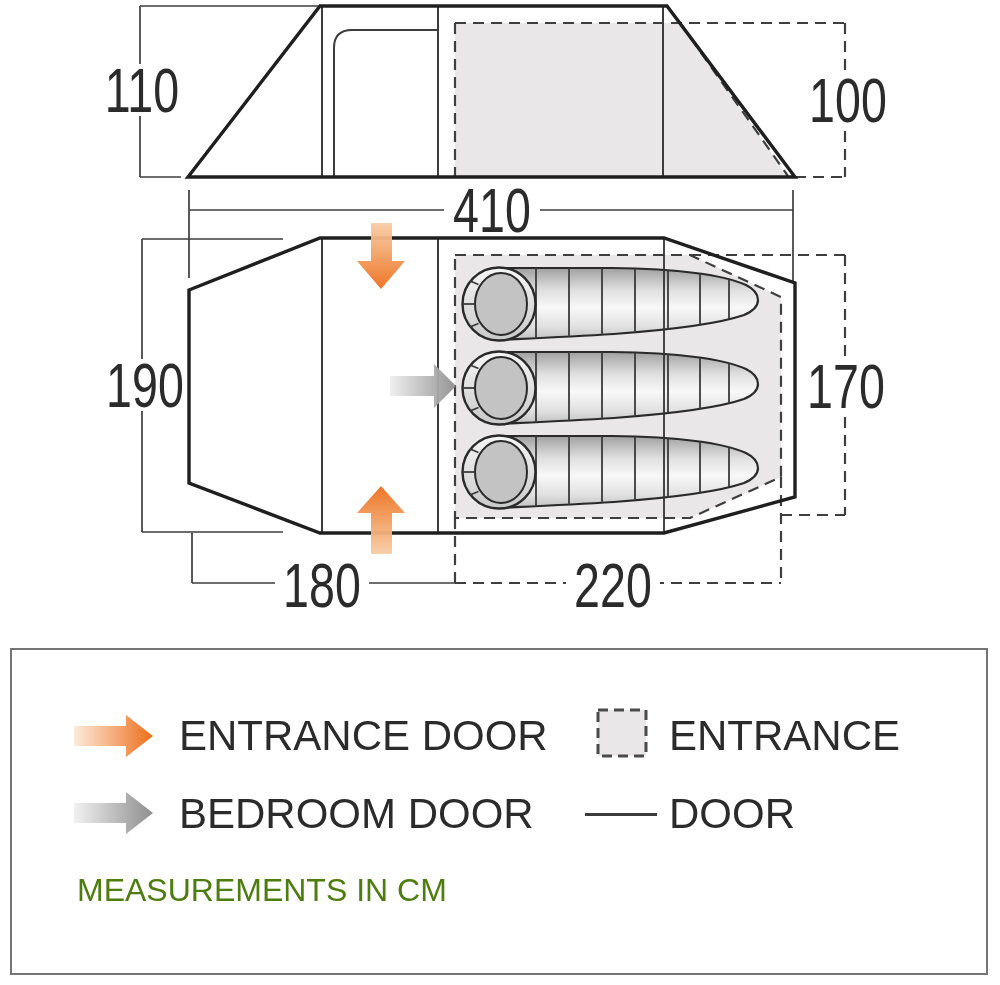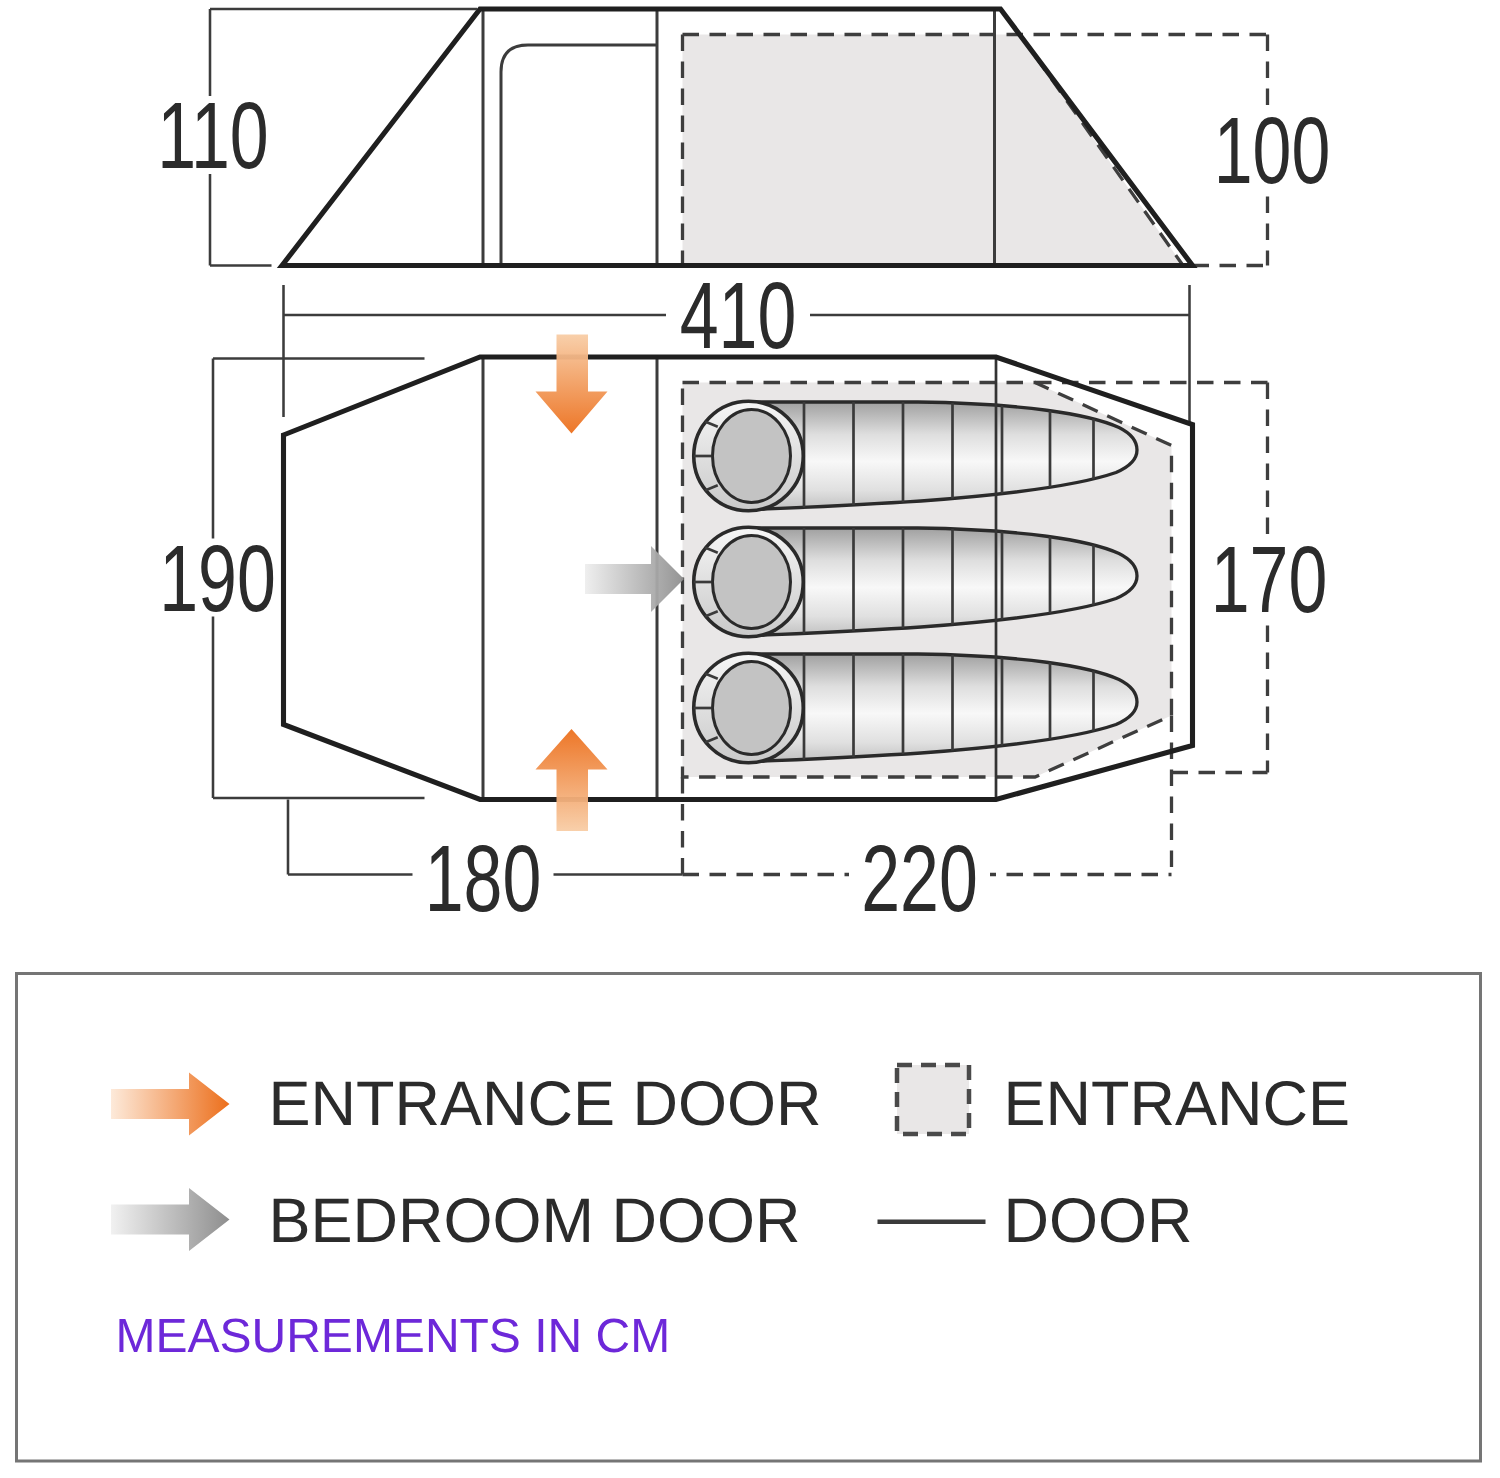--- a/index.html
+++ b/index.html
@@ -8,21 +8,21 @@
   .dim{font-family:"Liberation Sans","DejaVu Sans",sans-serif;font-size:63px;fill:#2b2b2b;text-anchor:middle;}
   .dimbg{fill:#ffffff;}
   .outline{fill:none;stroke:#1f1f1f;stroke-width:3.4;stroke-linejoin:miter;}
   .pole{stroke:#3c3c3c;stroke-width:2;fill:none;}
   .thin{stroke:#3c3c3c;stroke-width:1.7;fill:none;}
   .dash{stroke:#3e3e3e;stroke-width:2.2;fill:none;stroke-dasharray:11 7;}
   .baffle{stroke:#3a3a3a;stroke-width:1.8;}
   
   .legend-box{position:absolute;left:10px;top:648px;width:974px;height:323px;background:#ffffff;border:2px solid #757575;}
   .legend-label{position:absolute;font-size:42px;color:#2b2b2b;letter-spacing:0px;white-space:nowrap;}
-  .legend-note{position:absolute;font-size:32px;color:#6d28d9;letter-spacing:0px;white-space:nowrap;}
+  .legend-note{position:absolute;font-size:32px;color:#4d7c0f;letter-spacing:0px;white-space:nowrap;}
   .licon{position:absolute;}
   .pole-line{position:absolute;width:72px;height:3px;background:#3a3a3a;}
 </style>
 </head>
 <body>
 
 <svg id="stage" width="1000" height="625" viewBox="0 0 1000 625">
   <defs>
     <linearGradient id="bodyGrad" x1="0" y1="0" x2="0" y2="1">
       <stop offset="0" stop-color="#a0a0a0"></stop>

